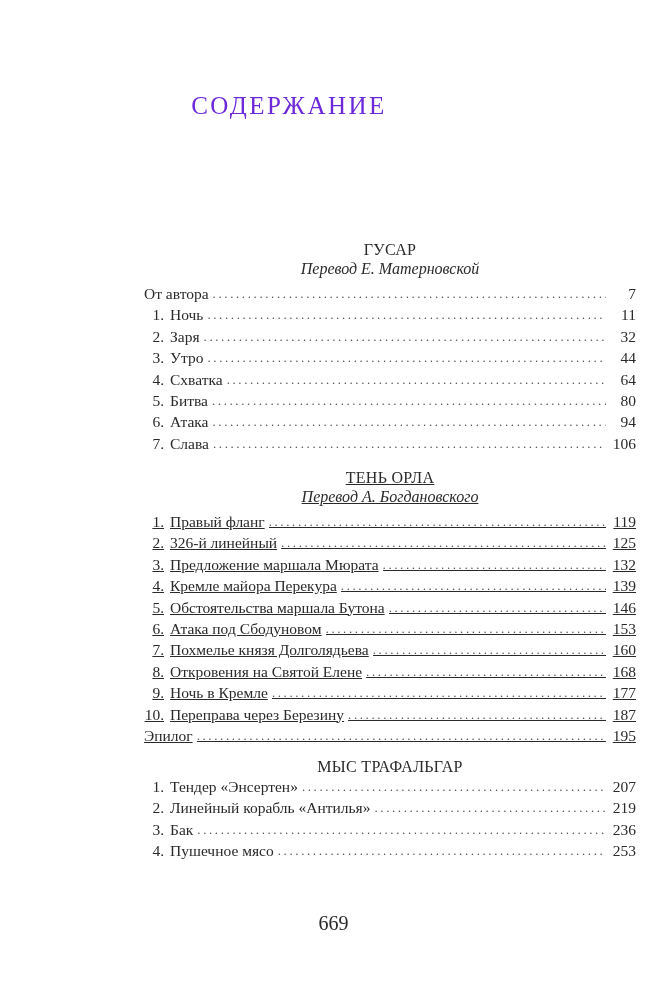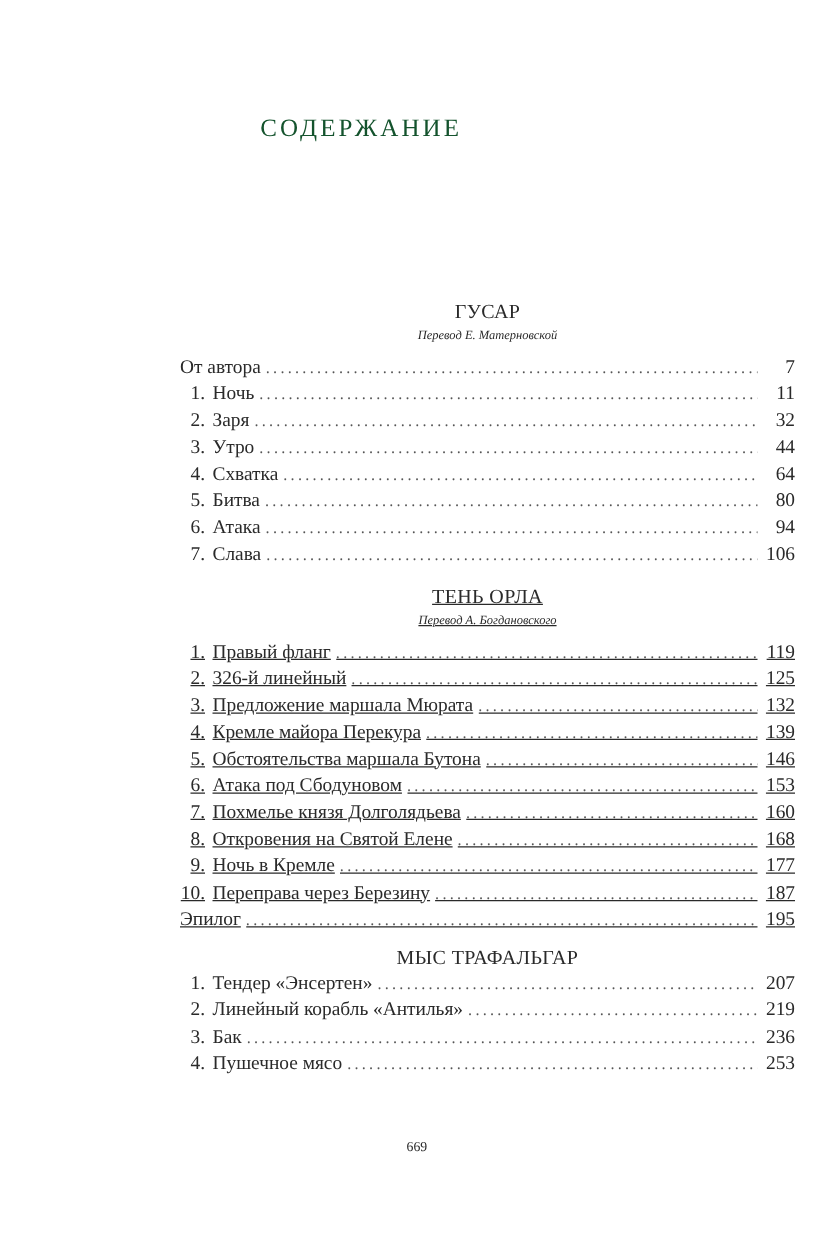--- a/index.html
+++ b/index.html
@@ -3,34 +3,34 @@
   <meta charset="utf-8">
   <style>
     html, body { margin: 0; padding: 0; }
     body {
       width: 667px; height: 1001px; background: #ffffff; overflow: hidden;
       font-family: "Liberation Serif", "DejaVu Serif", serif; color: #2a2a2a;
       position: relative;
     }
     .page-title {
       position: absolute; top: 92px; left: 0; width: 578px; text-align: center;
-      font-size: 20px; letter-spacing: 2.5px; color: #14532d; font-weight: normal;
+      font-size: 25px; letter-spacing: 2.5px; color: #6d28d9; font-weight: normal;
     }
     .toc { position: absolute; left: 104px; width: 492px; margin-left: 40px; }
     .sec-title { text-align: center; font-size: 16px; line-height: 19px; letter-spacing: 0.3px; }
     .sec-sub { text-align: center; font-size: 15.5px; line-height: 19px; }
-    .sec-trans { text-align: center; font-size: 10px; font-style: italic; line-height: 20px; margin-bottom: 4px; }
+    .sec-trans { text-align: center; font-size: 16px; font-style: italic; line-height: 20px; margin-bottom: 4px; }
     .row { display: flex; align-items: flex-start; font-size: 15.5px; line-height: 21.4px; height: 21.4px; }
     .num { width: 20px; text-align: right; flex: none; }
     .num-gap { width: 6px; flex: none; }
     .title { flex: none; white-space: nowrap; padding-right: 4px; }
     .leader { flex: 1 1 auto; overflow: hidden; white-space: nowrap; color: #555; letter-spacing: 2.6px; font-size: 13px; }
     .leader::after { content: "...................................................................................................................................................................................."; }
     .pg { flex: none; min-width: 28px; text-align: right; padding-left: 2px; }
-    .footer-page { position: absolute; top: 912px; left: 0; width: 667px; text-align: center; font-size: 11px; }
+    .footer-page { position: absolute; top: 912px; left: 0; width: 667px; text-align: center; font-size: 20px; }
   </style>
 </head>
 <body>
 
 <div class="page-title">СОДЕРЖАНИЕ</div>
 
 <div class="toc" style="top:240px;">
   <div class="sec-title">ГУСАР</div>
   <div class="sec-trans">Перевод Е. Матерновской</div>
   <div class="row">

